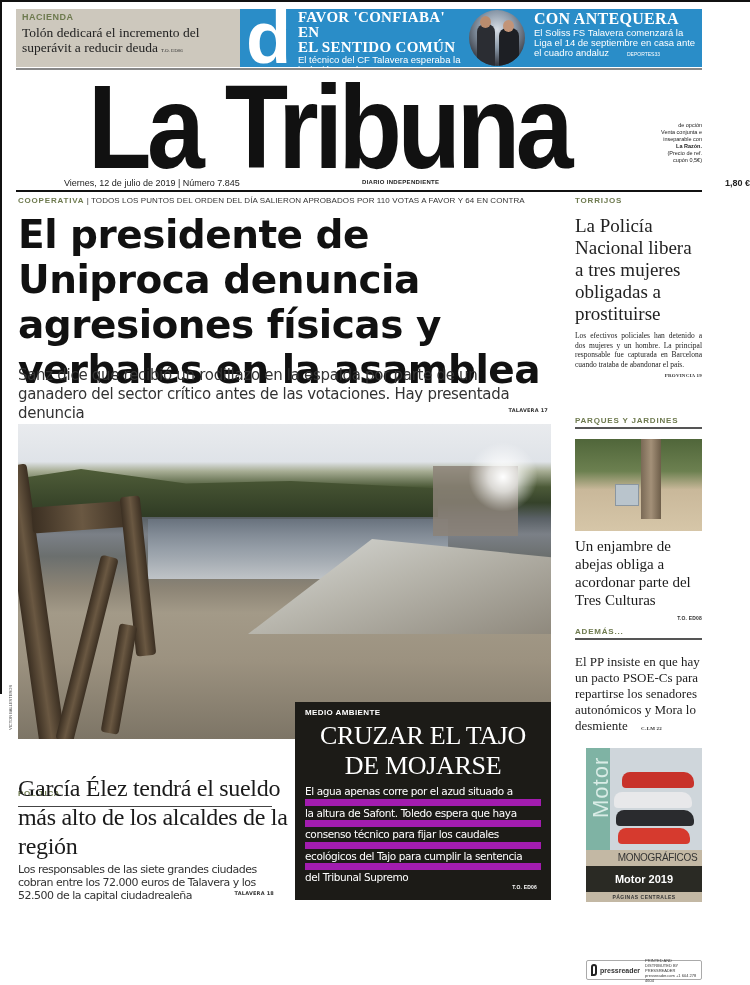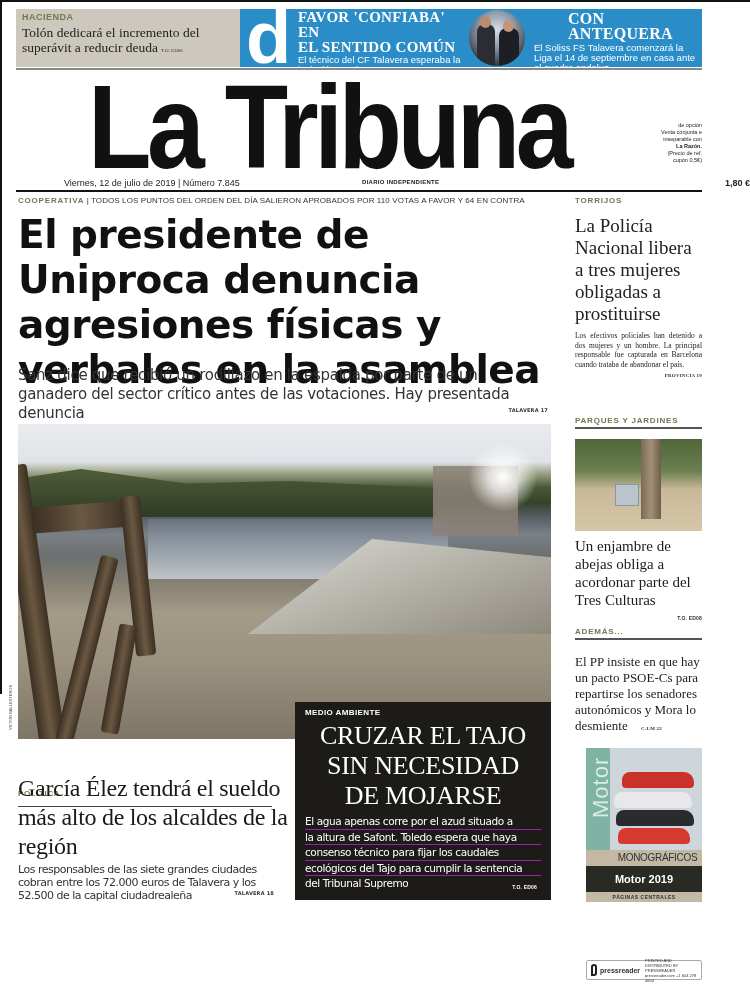--- a/index.html
+++ b/index.html
@@ -17,21 +17,21 @@
   .teaser-blue .story1 { position: absolute; left: 58px; top: 1px; width: 165px; }
   .teaser-blue .h { font: bold 15px/15px "Liberation Serif", serif; letter-spacing: 0.3px; }
   .teaser-blue .sub { font: 9.5px/10px "Liberation Sans", sans-serif; }
   .teaser-blue .ref { font-size: 5px; margin-left: 18px; }
   .teaser-blue .photo { position: absolute; left: 229px; top: 1px; width: 56px; height: 56px; border-radius: 50%; background: radial-gradient(circle at 50% 35%, #d7dde5 0%, #8a98a8 40%, #3b3f48 75%, #25282e 100%); overflow: hidden; }
   .teaser-blue .photo .p1 { position: absolute; left: 8px; top: 14px; width: 18px; height: 42px; background: #2b2d33; border-radius: 8px 8px 0 0; }
   .teaser-blue .photo .p2 { position: absolute; left: 30px; top: 18px; width: 20px; height: 40px; background: #1d1f24; border-radius: 8px 8px 0 0; }
   .teaser-blue .photo .h1 { position: absolute; left: 11px; top: 6px; width: 11px; height: 12px; background: #b98c6e; border-radius: 50%; }
   .teaser-blue .photo .h2 { position: absolute; left: 34px; top: 10px; width: 11px; height: 12px; background: #c29478; border-radius: 50%; }
   .teaser-blue .story2 { position: absolute; left: 294px; top: 2px; width: 165px; }
-  .teaser-blue .story2 .h { font-size: 16px; margin-bottom: 2px; margin-left: 34px; }
+  .teaser-blue .story2 .h { font-size: 16px; margin-bottom: 2px; }
 
   .strip-rule { position: absolute; left: 14px; top: 66px; width: 686px; height: 2px; background: #888; }
 
   
   .masthead { position: absolute; left: 86px; top: 60px; font: bold 118px/130px "Liberation Sans", sans-serif; letter-spacing: -5px; color: #111; transform: scaleX(0.88); transform-origin: left top; }
   .side-note { position: absolute; left: 640px; top: 120px; width: 60px; text-align: right; font-size: 5.5px; line-height: 7px; color: #222; }
   .side-note b { font-weight: bold; }
   .dateline { position: absolute; left: 14px; top: 176px; width: 686px; font-size: 9px; color: #222; margin-left: 48px; }
   .dateline .motto { position: absolute; left: 298px; top: 1px; font-size: 6px; font-weight: bold; letter-spacing: 0.3px; }
   .dateline .price { position: absolute; right: 0; top: 0; font-weight: bold; font-size: 9px; }
@@ -54,21 +54,21 @@
   .main-photo .tower { position: absolute; left: 415px; top: 42px; width: 85px; height: 70px; background: #8c8378; opacity: 0.85; }
   .main-photo .trees { position: absolute; left: 0; top: 45px; width: 420px; height: 48px; background: linear-gradient(180deg, #4f5d38, #2f3b24); clip-path: polygon(0 20%, 15% 0, 40% 30%, 65% 25%, 100% 40%, 100% 100%, 0 100%); }
   .main-photo .post { position: absolute; background: linear-gradient(90deg, #3b2f22, #6a5842, #3b2f22); border-radius: 4px; }
   .photo-credit { position: absolute; left: 6px; top: 682px; width: 6px; height: 46px; font-size: 4px; color: #555; writing-mode: vertical-rl; transform: rotate(180deg); }
 
   
   .env-box { position: absolute; left: 293px; top: 700px; width: 256px; height: 198px; background: #1c1b17; color: #fff; padding: 6px 10px 0 10px; }
   .env-box .kicker { font: bold 8px "Liberation Sans", sans-serif; letter-spacing: 0.4px; }
   .env-box .title { font: 26px/30px "Liberation Serif", serif; margin-top: 4px; letter-spacing: -0.3px; text-align: center; }
   .env-box .body { margin-top: 3px; font: 10.5px/14.5px "DejaVu Sans", sans-serif; letter-spacing: -0.4px; }
-  .env-box .body span.line { display: block; border-bottom: 1px solid #a21caf; }
+  .env-box .body span.line { display: block; border-bottom: 7px solid #a21caf; }
   .env-box .ref-small { color: #fff; position: absolute; right: 14px; bottom: 10px; }
 
   
   .pol-kicker { position: absolute; left: 16px; top: 754px; width: 254px; font: bold 8px "Liberation Sans", sans-serif; color: #6e7a4f; letter-spacing: 0.6px; border-bottom: 1px solid #444; padding-bottom: 8px; margin-top: 33px; }
   .pol-title { position: absolute; left: 16px; top: 772px; width: 270px; font: 24px/29px "Liberation Serif", serif; color: #1a1a1a; letter-spacing: -0.3px; }
   .pol-sub { position: absolute; left: 16px; top: 861px; width: 256px; font: 11px/13px "DejaVu Sans", sans-serif; color: #333; letter-spacing: -0.5px; }
   .pol-sub .ref-small { position: absolute; right: 0; bottom: 2px; }
 
   
   .rc { position: absolute; left: 573px; width: 127px; }
@@ -164,21 +164,20 @@
     <div class="post" style="left:110px;top:72px;width:20px;height:160px;transform:rotate(-6deg);"></div>
     <div class="post" style="left:60px;top:130px;width:18px;height:190px;transform:rotate(14deg);"></div>
     <div class="post" style="left:92px;top:200px;width:18px;height:110px;transform:rotate(10deg);"></div>
   </div>
   <div class="photo-credit">VÍCTOR BALLESTEROS</div>
 
   <div class="env-box">
     <div class="kicker">MEDIO AMBIENTE</div>
     <div class="title">
       <div>CRUZAR EL TAJO</div>
-      <div>SIN NECESIDAD</div>
       <div>DE MOJARSE</div>
     </div>
     <div class="body">
       <span class="line">El agua apenas corre por el azud situado a</span>
       <span class="line">la altura de Safont. Toledo espera que haya</span>
       <span class="line">consenso técnico para fijar los caudales</span>
       <span class="line">ecológicos del Tajo para cumplir la sentencia</span>
       <span>del Tribunal Supremo</span>
     </div>
     <span class="ref-small">T.O. ED06</span>

